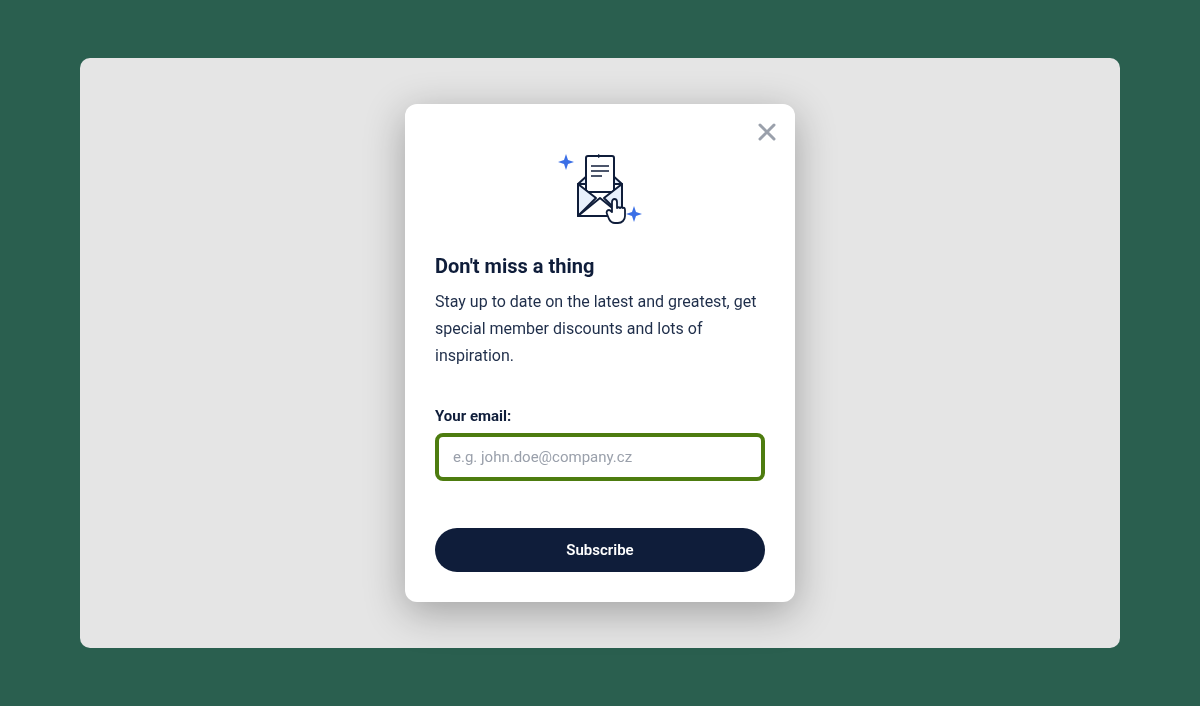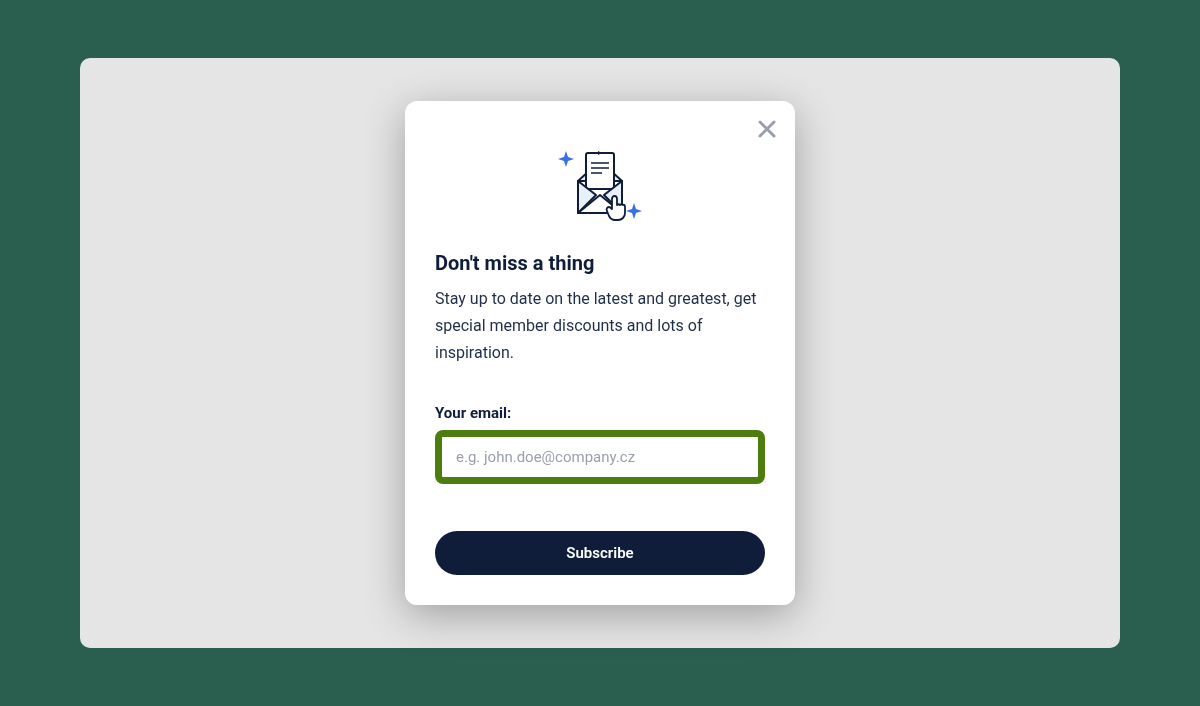--- a/index.html
+++ b/index.html
@@ -70,21 +70,21 @@
       font-weight: 700;
       color: #0f1d3a;
       margin-bottom: 8px;
       display: block;
       margin-top: 38px;
     }
     .email-input {
       width: 100%;
       padding: 11px 14px;
       font-size: 15px;
-      border: 7px solid #4d7c0f;
+      border: 4px solid #4d7c0f;
       border-radius: 8px;
       color: #0f1d3a;
       margin-bottom: 8px;
       outline: none;
       font-family: inherit;
     }
     .email-input::placeholder {
       color: #9aa0ab;
     }
     .subscribe-btn {

